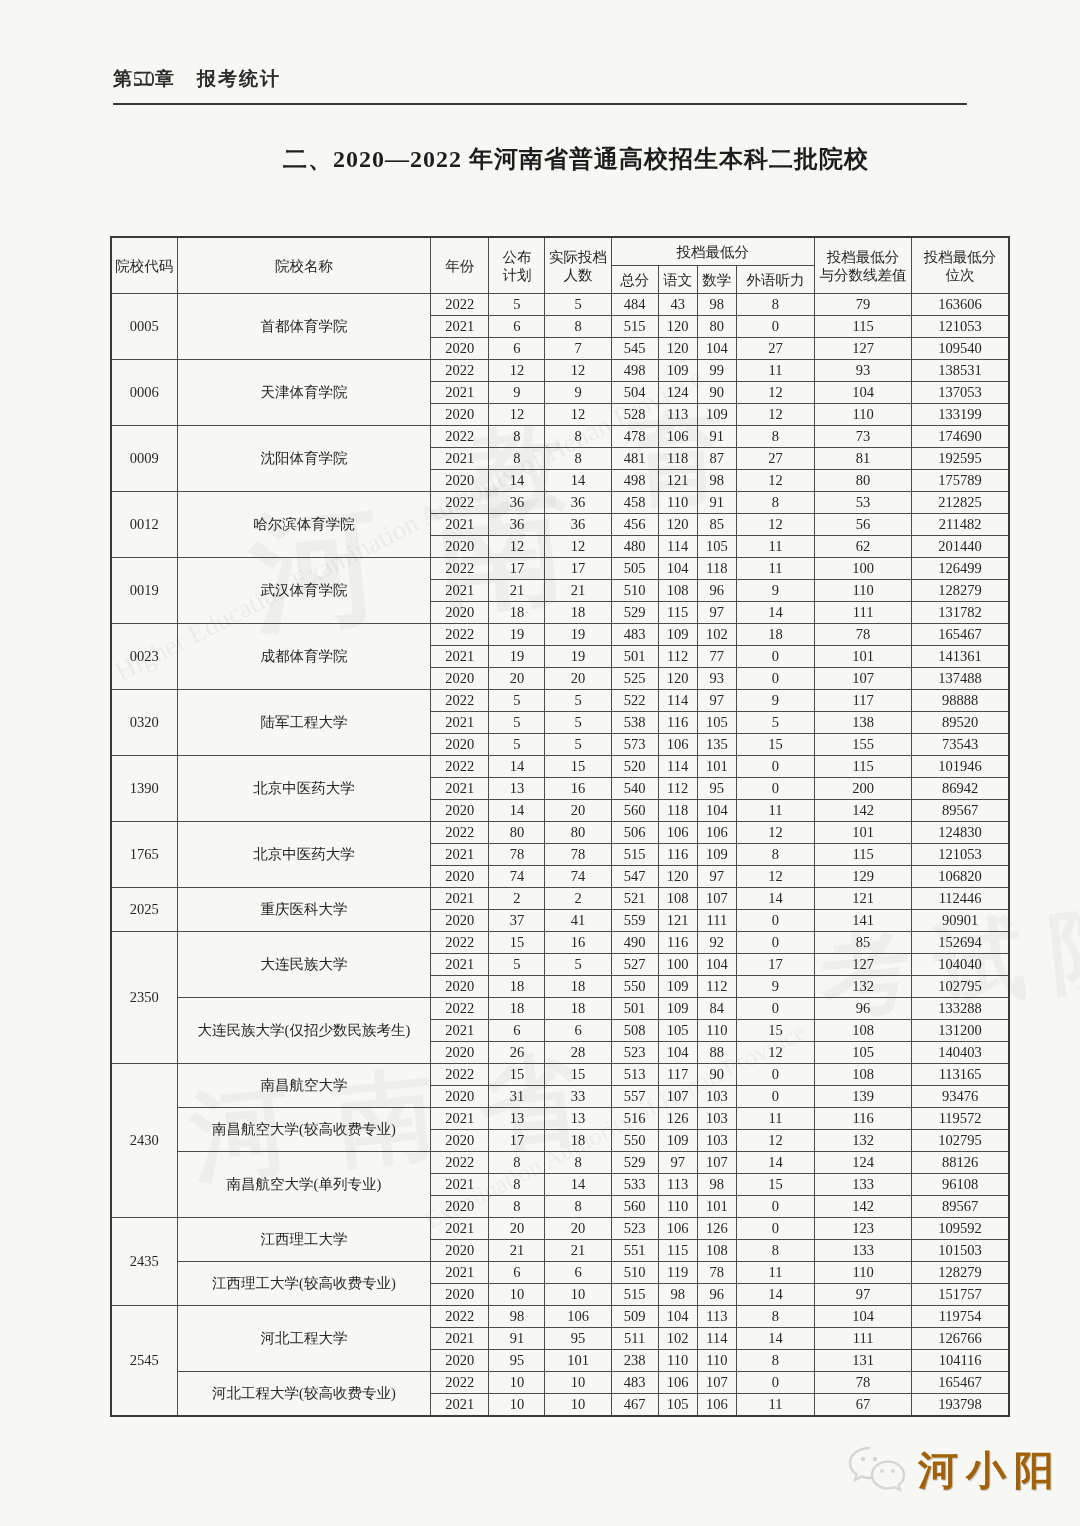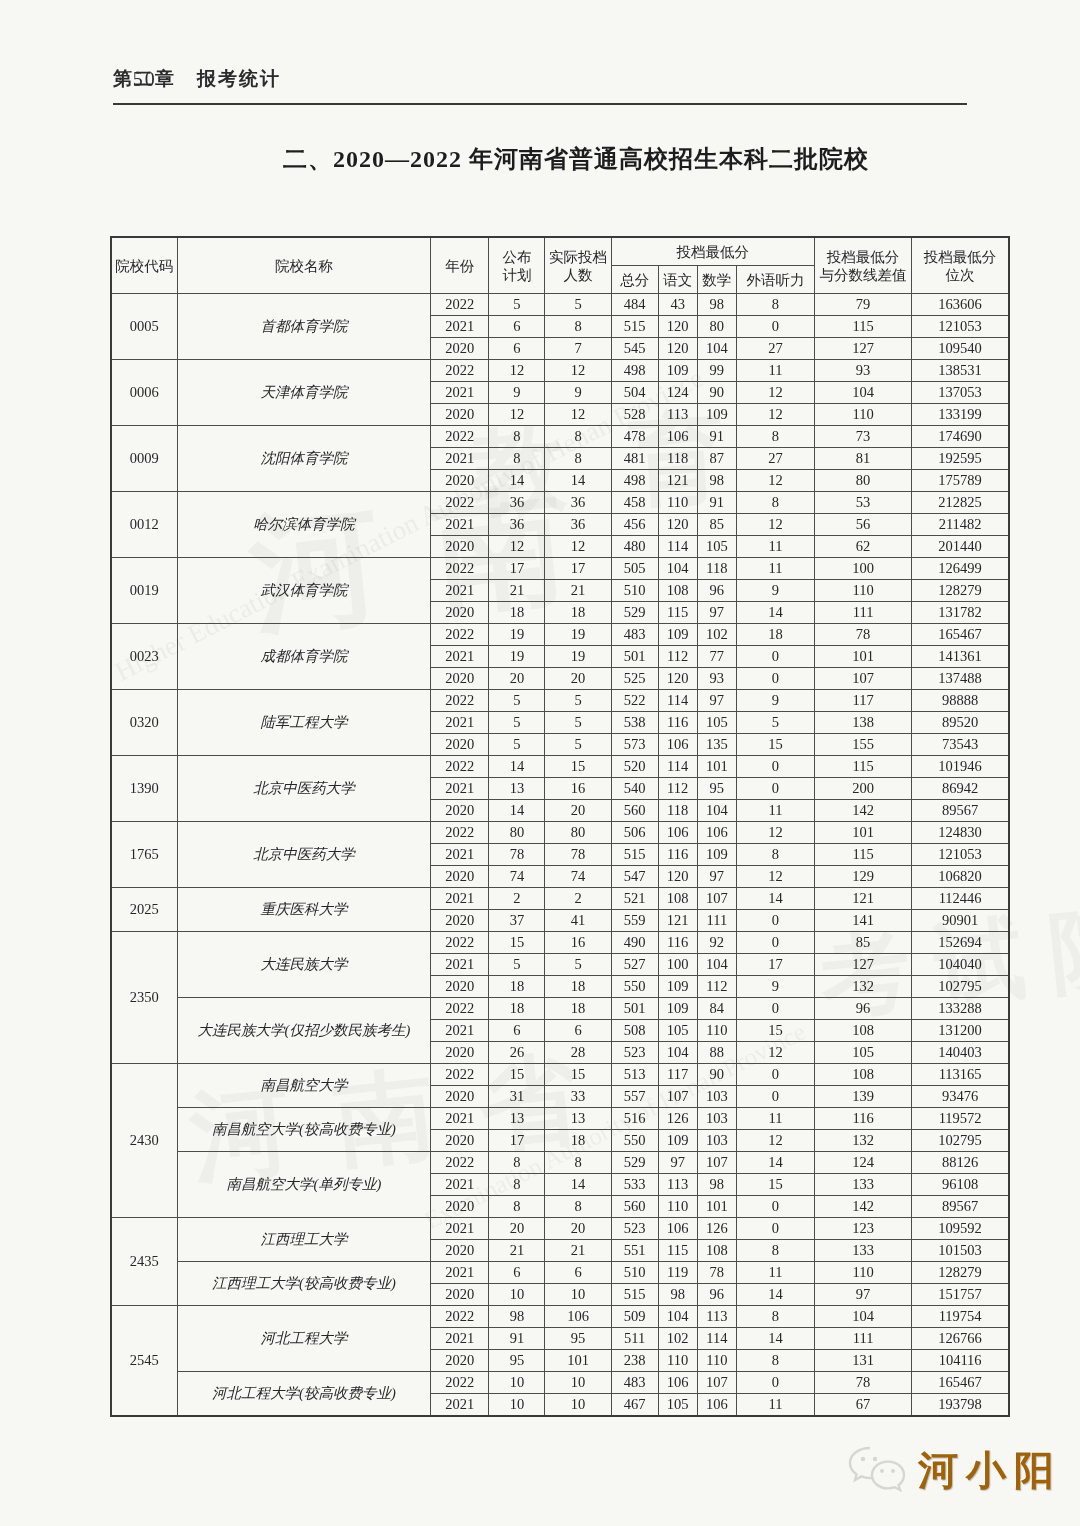--- a/index.html
+++ b/index.html
@@ -42,21 +42,21 @@
     overflow:hidden;
   }
   table.adm{border:2px solid #3a3a3a;}
   table.adm thead th{
     font-weight:normal;
     white-space:pre-line;
     line-height:18px;
     height:27px;
   }
   table.adm tbody td{height:21px;line-height:21px;}
-  td.name-cell{text-align:left;padding-left:13px;font-style:italic;}
+  td.name-cell{text-align:left;padding-left:13px;}
   
   .c-code{width:66px;}.c-name{width:253px;}.c-year{width:58px;}.c-plan{width:56px;}
   .c-actual{width:66px;}.c-total{width:47px;}.c-cn{width:39px;}.c-math{width:39px;}
   .c-listen{width:78px;}.c-diff{width:97px;}.c-rank{width:97px;}
   
   .logo{position:absolute;right:18px;bottom:28px;display:flex;align-items:center;z-index:1;}
   .logo-text{font-size:40px;letter-spacing:8px;color:#a16207;font-weight:bold;
     text-shadow:-1px -1px 0 #ffffff,1px 1px 1px #bdbdb9;}
   .logo svg{margin-right:10px;}
 </style>

